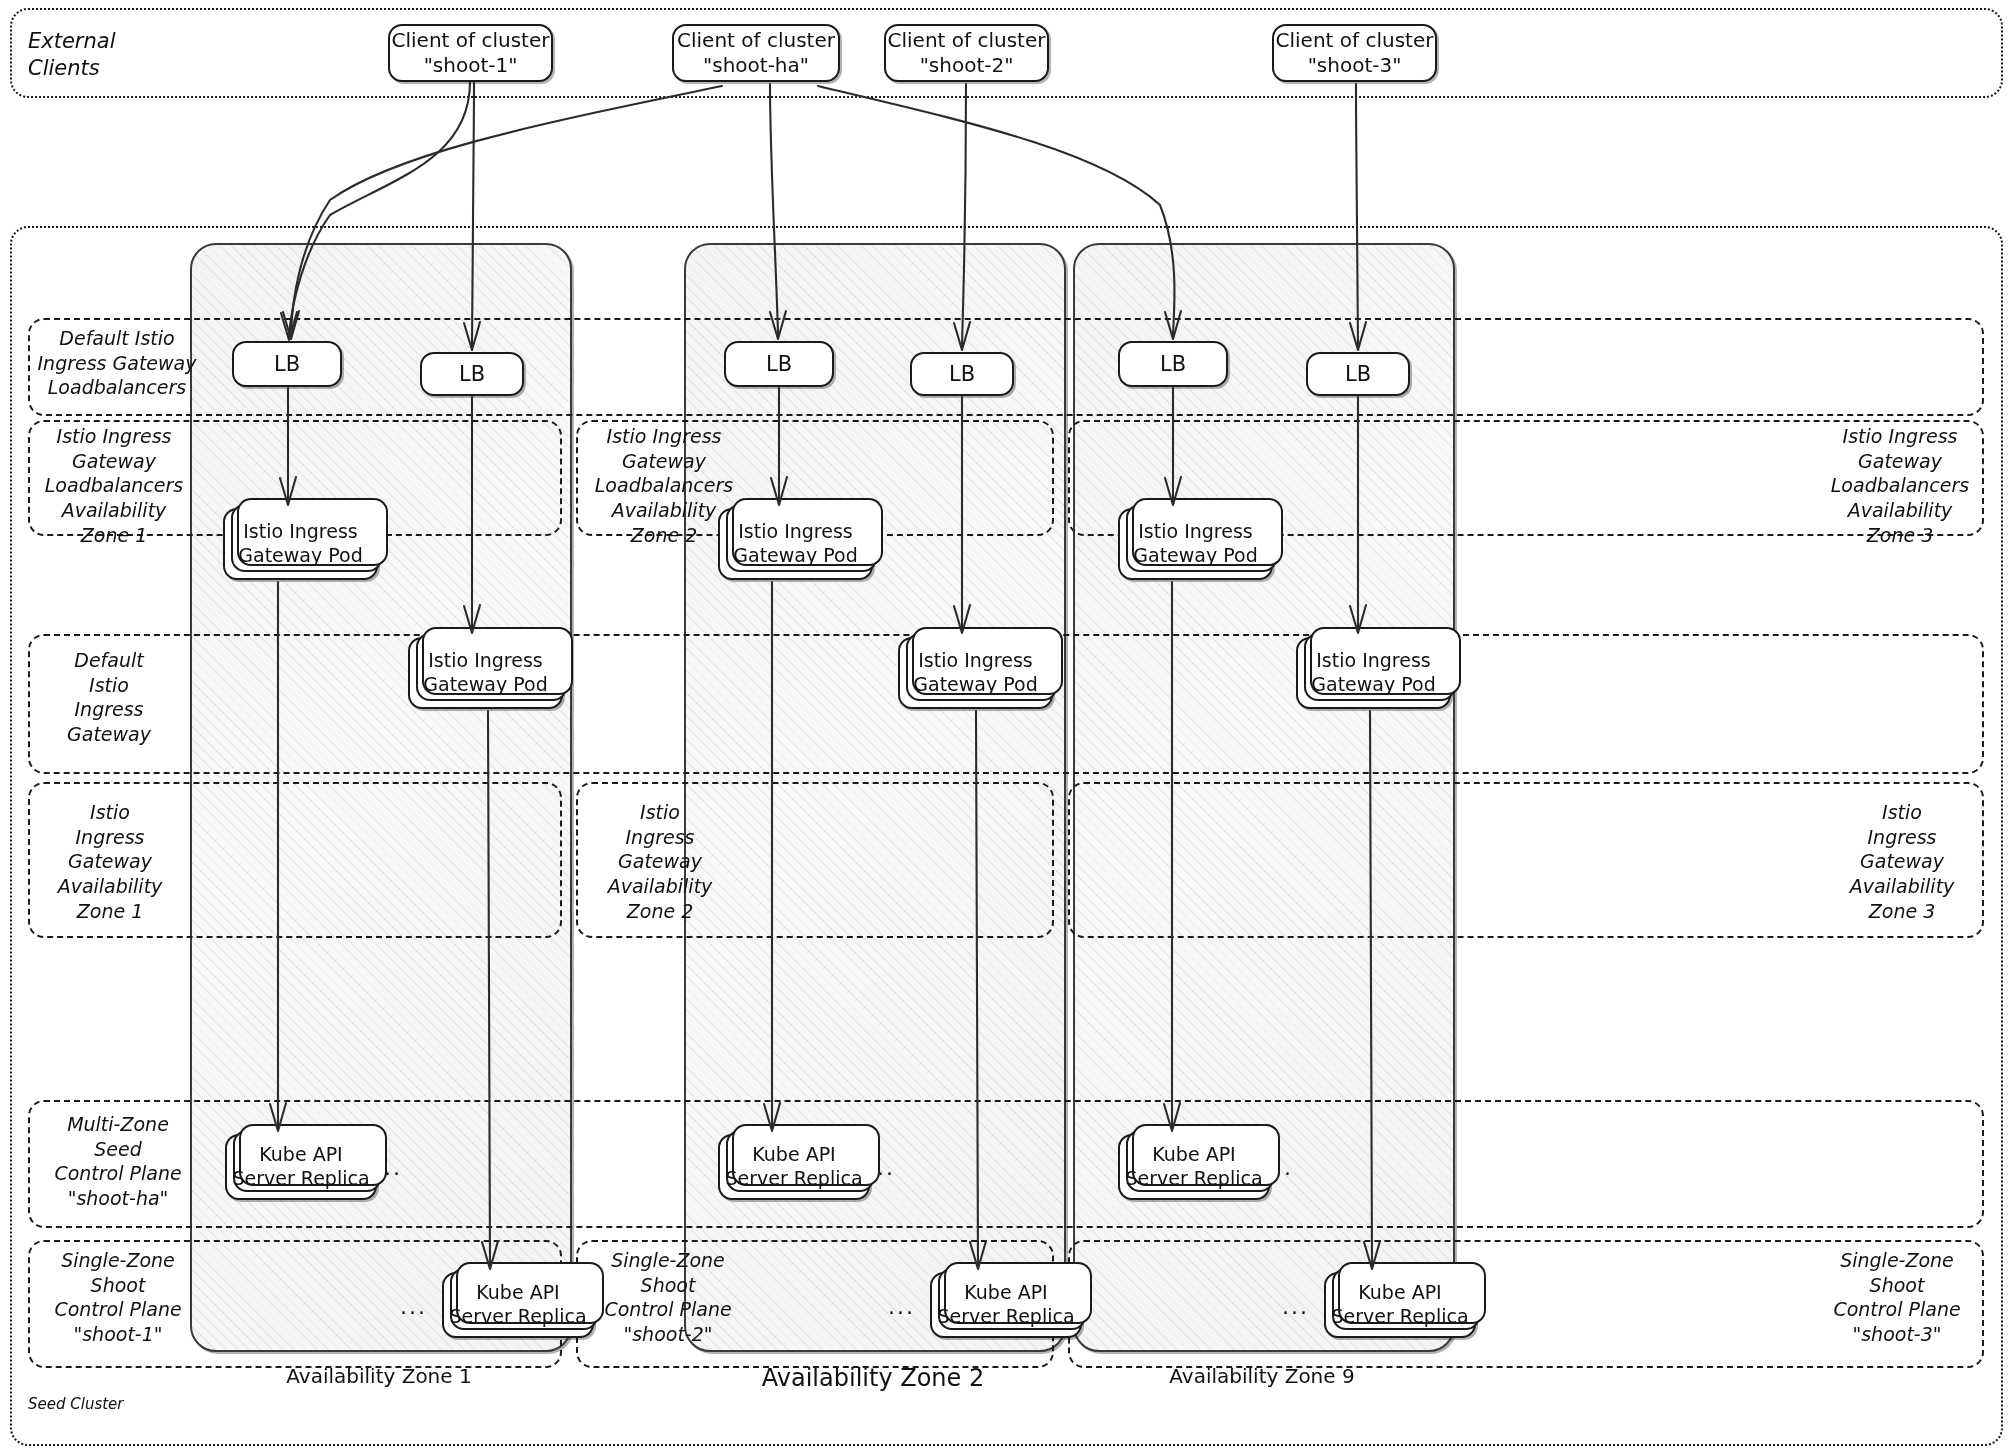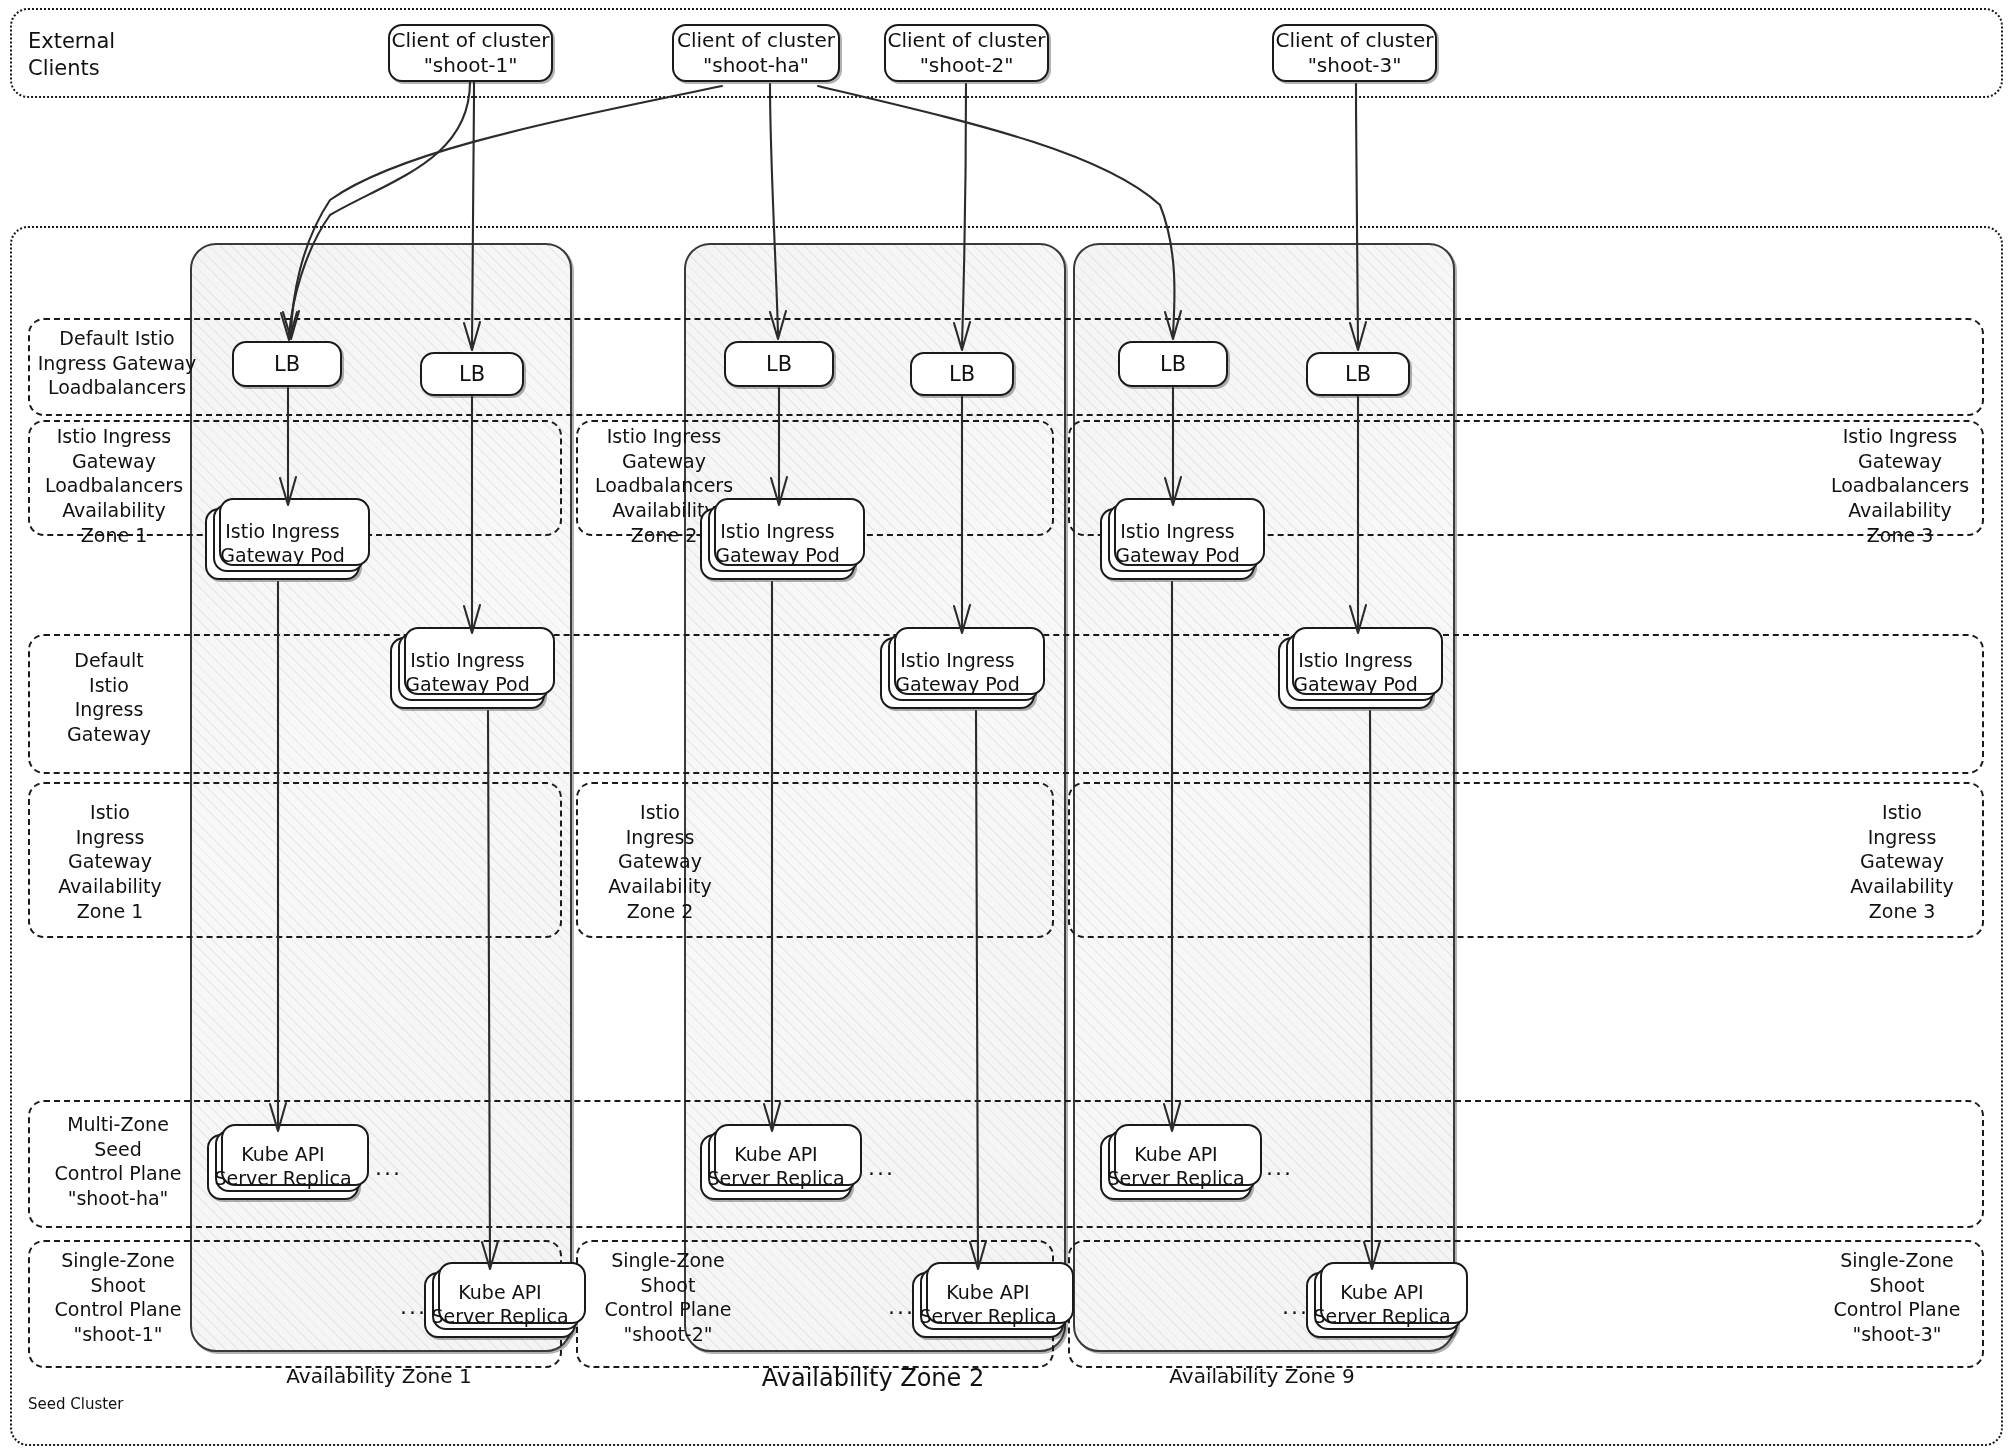--- a/index.html
+++ b/index.html
@@ -1,21 +1,21 @@
 <!DOCTYPE html>
 <html><head>
 <meta charset="utf-8">
 <style>
   html,body{margin:0;padding:0;background:#ffffff;}
   body{font-family:"DejaVu Sans",sans-serif;}
   #stage{position:relative;width:2009px;height:1455px;overflow:hidden;background:#fff;}
 
   
   .lbl{position:absolute;text-align:center;line-height:1.30;color:#111;
-       font-family:"DejaVu Sans",sans-serif;white-space:pre-line;}
+       font-family:"DejaVu Sans",sans-serif;white-space:pre-line;font-style:italic;}
 
   
   .dotbox{position:absolute;border:2.5px dotted #1a1a1a;border-radius:18px;background:transparent;}
 
   
   .dashbox{position:absolute;border:2.5px dashed #1a1a1a;border-radius:16px;background:transparent;}
 
   
   .zone{position:absolute;border:2px solid #3a3a3a;border-radius:26px;
         background:
@@ -31,21 +31,21 @@
   .node{position:absolute;box-sizing:border-box;background:#fff;
         border:2.2px solid #1a1a1a;border-radius:14px;
         display:flex;align-items:center;justify-content:center;
         text-align:center;line-height:1.25;color:#111;
         box-shadow:2px 2px 0 rgba(0,0,0,0.30);}
   
   .stack::before,.stack::after{content:"";position:absolute;border:2.2px solid #1a1a1a;
         border-radius:14px;background:#fff;z-index:-1;}
   .stack::before{left:6px;top:-6px;right:-6px;bottom:6px;}
   .stack::after {left:12px;top:-12px;right:-12px;bottom:12px;}
-  .stack{z-index:2;}
+  .stack{z-index:2;margin-left:18px;}
 
   .ellipsis{position:absolute;color:#111;letter-spacing:2px;}
 
   
   #wires{position:absolute;left:0;top:0;width:2009px;height:1455px;pointer-events:none;z-index:5;}
   #wires path{fill:none;stroke:#2b2b2b;stroke-width:2.1px;stroke-linecap:round;stroke-linejoin:round;}
   #wires .head{fill:none;stroke:#2b2b2b;stroke-width:2.1px;}
 </style>
 </head>
 <body>

